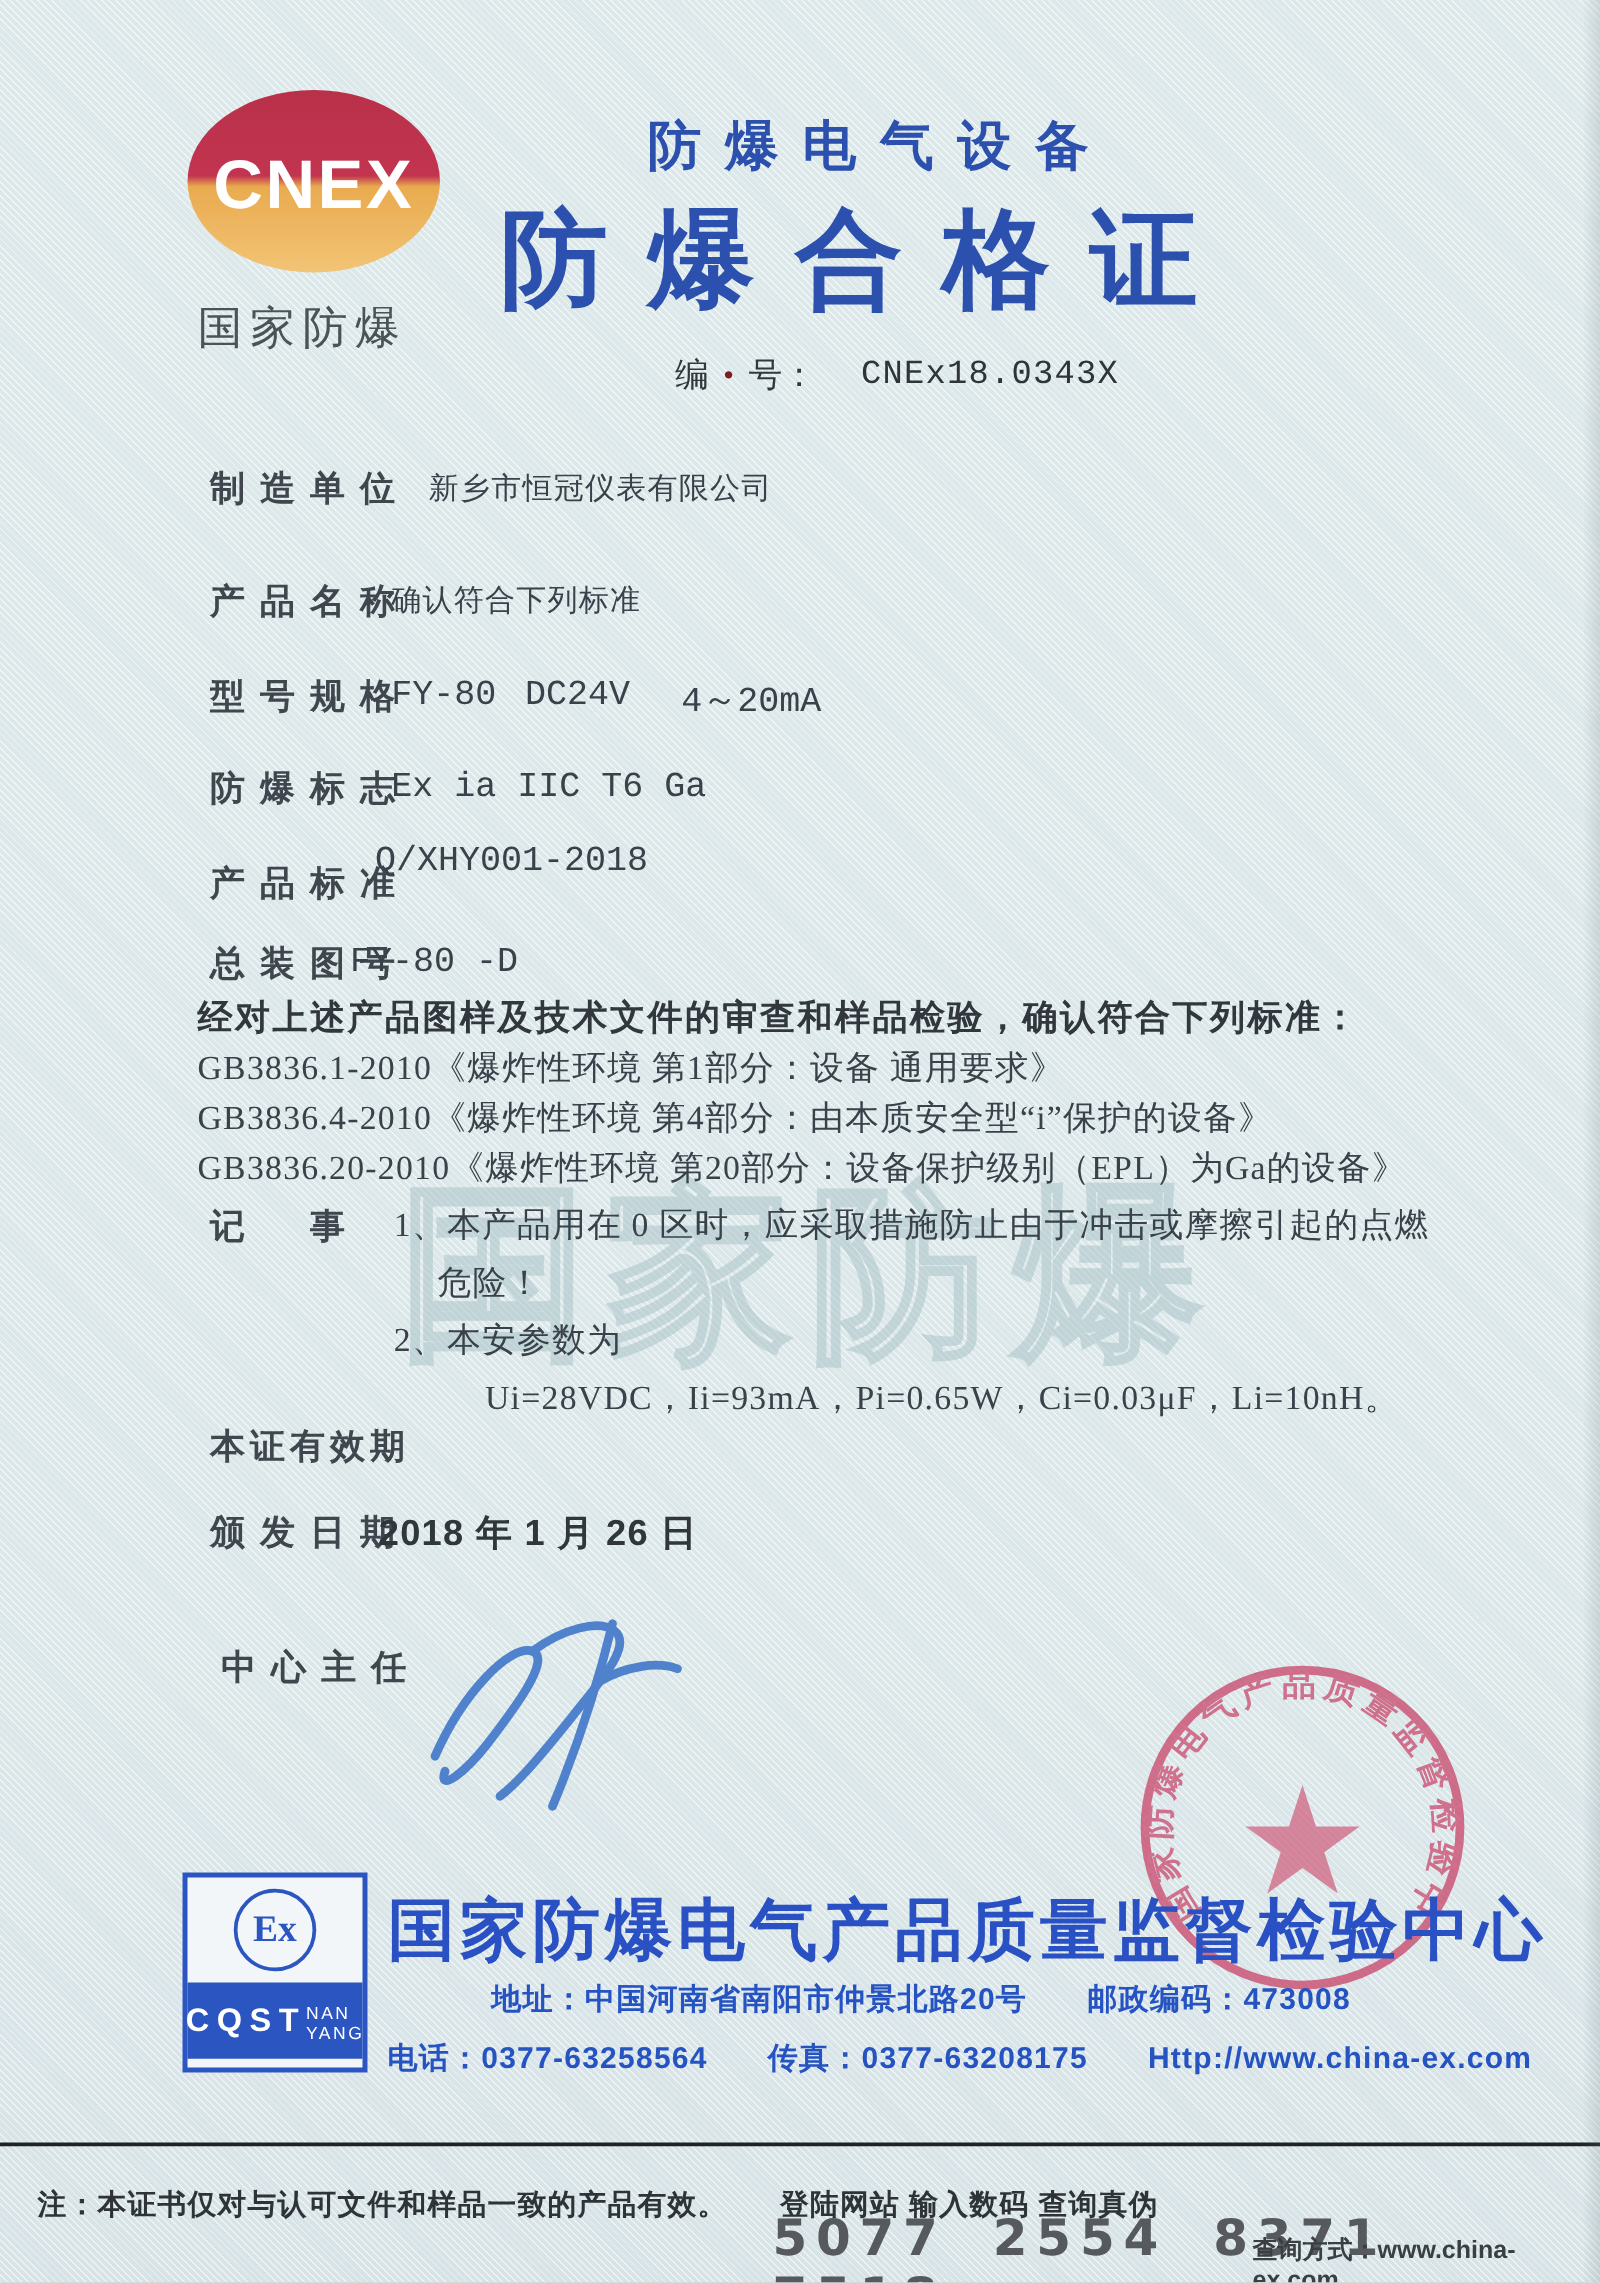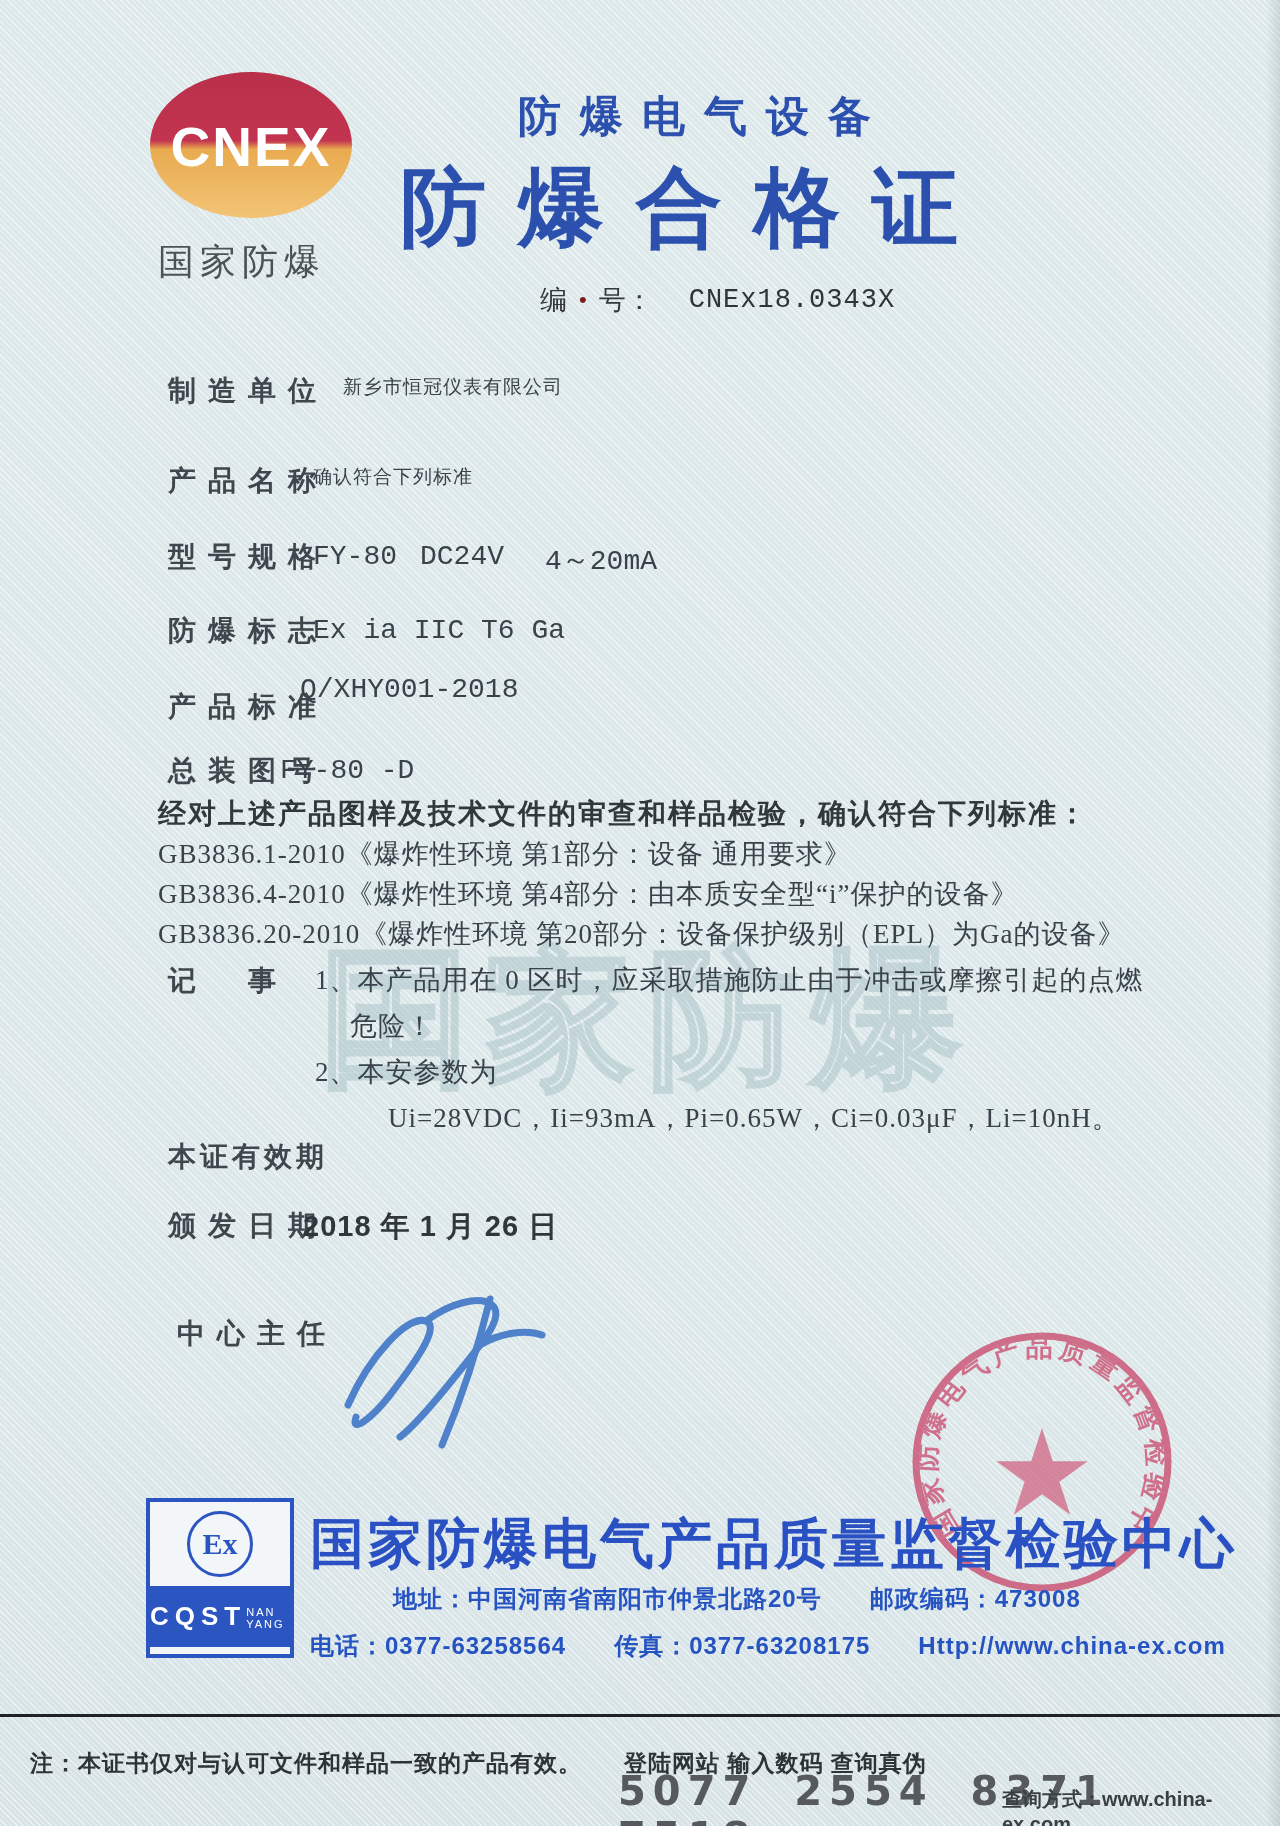--- a/index.html
+++ b/index.html
@@ -39,21 +39,21 @@
 
   
   .watermark{
     left:320px;top:920px;font-size:150px;font-weight:bold;letter-spacing:14px;
     color:transparent;-webkit-text-stroke:3px rgba(165,192,198,0.5);
     font-family:"Liberation Serif",serif;
   }
 
   
   .flabel{position:absolute;left:168px;font-size:28px;font-weight:bold;letter-spacing:12px;color:#40464d;}
-  .fval{position:absolute;font-size:19px;color:#39424a;font-family:"Liberation Serif",serif;letter-spacing:1px;}
+  .fval{position:absolute;font-size:24px;color:#39424a;font-family:"Liberation Serif",serif;letter-spacing:1px;}
   .fmono{font-family:"Liberation Mono",monospace;font-size:28px;letter-spacing:0;}
   .fsmall{font-size:24px;}
   .fdate{position:absolute;font-size:29px;font-weight:bold;color:#30363c;letter-spacing:1px;}
 
   .std-intro{left:158px;top:795px;font-size:28px;font-weight:bold;letter-spacing:2px;color:#31373d;}
   .std{position:absolute;left:158px;font-size:27px;color:#39424a;font-family:"Liberation Serif",serif;letter-spacing:1px;}
 
   .rk{position:absolute;font-size:27px;color:#39424a;font-family:"Liberation Serif",serif;letter-spacing:1px;}
 
   
@@ -61,21 +61,21 @@
 
   
   .ex-badge{left:146px;top:1498px;width:140px;height:152px;border:4px solid #2b55c0;background:#f2f6f8;}
   .ex-top{height:84px;display:flex;align-items:center;justify-content:center;}
   .ex-circle{width:60px;height:60px;border:3px solid #2b55c0;border-radius:50%;
     display:flex;align-items:center;justify-content:center;color:#2b55c0;
     font-size:30px;font-weight:bold;font-family:"Liberation Serif",serif;}
   .ex-bottom{height:61px;background:#2b55c0;color:#ffffff;display:flex;
     align-items:center;justify-content:center;}
   .ex-cqst{font-size:26px;letter-spacing:6px;font-weight:bold;}
-  .ex-city{font-size:11px;letter-spacing:2px;margin-top:3px;}
+  .ex-city{font-size:14px;letter-spacing:2px;margin-top:3px;}
 
   .org-name{left:310px;top:1508px;font-size:54px;font-weight:bold;color:#2a51c4;
     letter-spacing:4px;font-family:"Liberation Serif",serif;}
   .org-line{position:absolute;font-size:24px;font-weight:bold;color:#2553c2;letter-spacing:1px;}
   .org-line span{margin-right:48px;}
   .org-line span:last-child{margin-right:0;}
 
   .divider{left:0;top:1714px;width:1280px;height:3px;background:#1f2326;}
   .note-line{left:30px;top:1748px;font-size:23px;font-weight:bold;color:#2e3338;letter-spacing:1px;}
   .note-line .verify{margin-left:42px;}

